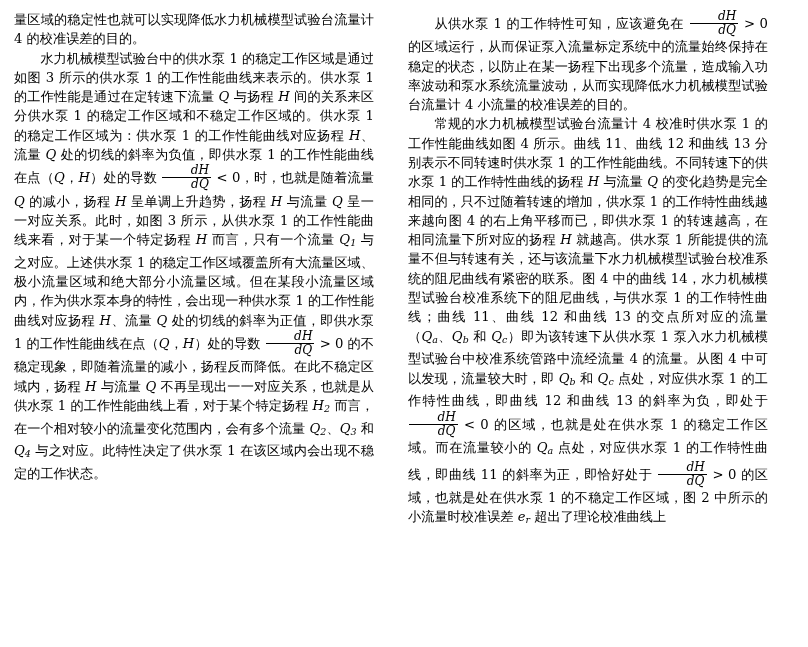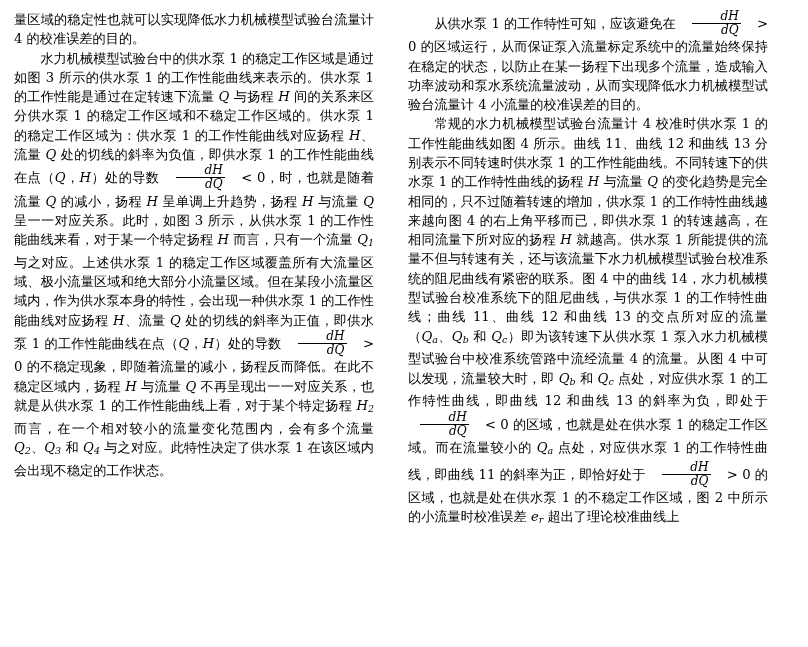--- a/index.html
+++ b/index.html
@@ -59,25 +59,25 @@
     font-family: "DejaVu Serif", "Liberation Serif", serif;
   }
   .sub {
     font-size: 0.72em;
     vertical-align: -0.25em;
   }
   
   .frac {
     display: inline-block;
     vertical-align: -0.48em;
-    text-align: right;
+    text-align: center;
     font-style: italic;
     font-size: 0.92em;
     line-height: 1.08;
-    margin: 0 12px;
+    margin: 0 1px;
   }
   .frac .nume {
     display: block;
     border-bottom: 1px solid #000;
     padding: 0 2px;
   }
   .frac .deno {
     display: block;
     padding: 0 2px;
   }

